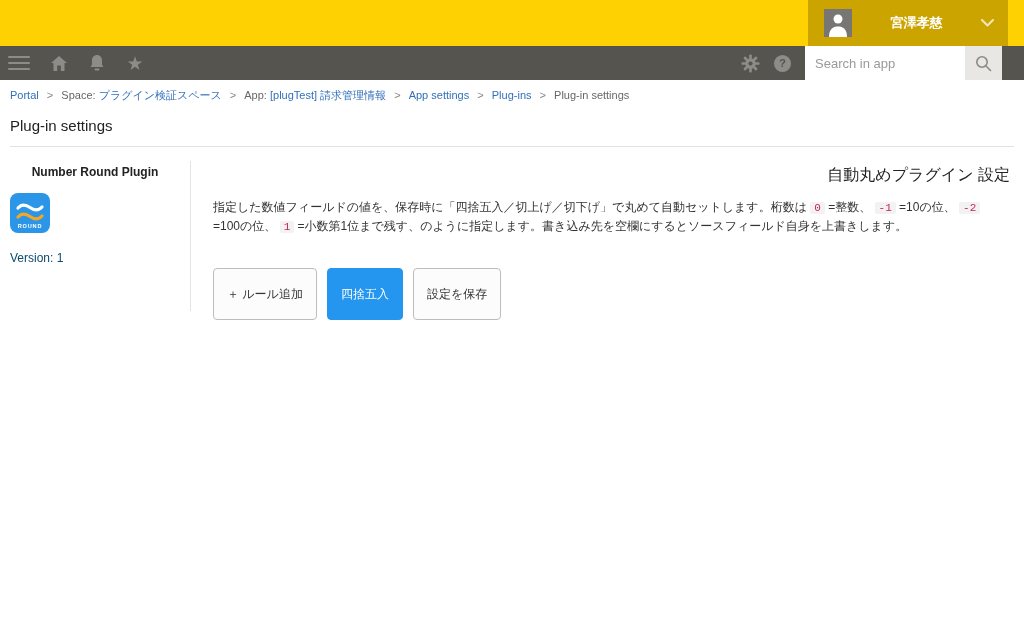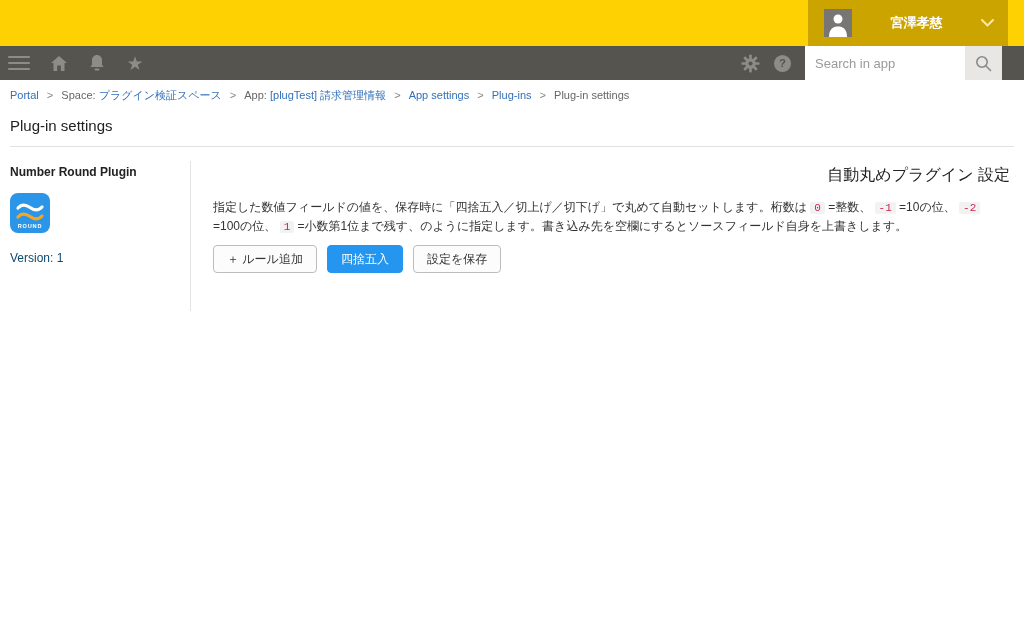--- a/index.html
+++ b/index.html
@@ -42,31 +42,31 @@
   .breadcrumb a { color:#3170B9; text-decoration:none; cursor:pointer; }
   .crumb-sep { margin:0 5px; color:#888; }
 
   
   .page-title { padding:8px 10px 12px 10px; font-size:15px; color:#222; }
   .h-divider { border:0; border-top:1px solid #E1E1E1; margin:0 10px; }
 
   
   .content { display:flex; padding-top:14px; }
   .sidebar { width:190px; padding:4px 10px 0 10px; flex-shrink:0; }
-  .plugin-name { font-size:12px; font-weight:bold; color:#222; margin-bottom:14px; }
+  .plugin-name { font-size:12px; font-weight:bold; color:#222; margin-bottom:14px;text-align:center; }
   .plugin-icon { width:40px; height:40px; margin-bottom:14px; cursor:default; }
   .plugin-version { font-size:12px; color:#0c4a6e; }
   .v-divider { width:1px; background:#E4E4E4; height:150px; flex-shrink:0; }
   .main { flex:1; padding:4px 14px 0 22px; }
   .main-heading { font-size:16px; font-weight:normal; color:#222; margin-bottom:12px;text-align:right; }
-  .description { font-size:12px; line-height:18px; color:#333; margin-bottom:9px; }
+  .description { font-size:12px; line-height:18px; color:#333; margin-bottom:32px; }
   .code-chip { background:#F2F2F2; color:#C7254E; padding:0 4px; border-radius:2px;
     font-family:"Liberation Mono","DejaVu Sans Mono",monospace; font-size:11px; }
   .btn-row { display:flex; gap:10px; }
-  .btn { font-size:12px; padding:6px 13px; border-radius:4px; cursor:pointer;
+  .btn { font-size:12px; padding:18px 13px; border-radius:4px; cursor:pointer;
     font-family:inherit; line-height:1.2; }
   .btn-default { background:#FCFCFC; border:1px solid #BDBDBD; color:#333; }
   .btn-primary { background:#2496F0; border:1px solid #2496F0; color:#fff; }
 </style>
 </head>
 <body>
 
 <div class="topbar">
 
   <div class="user-menu">

